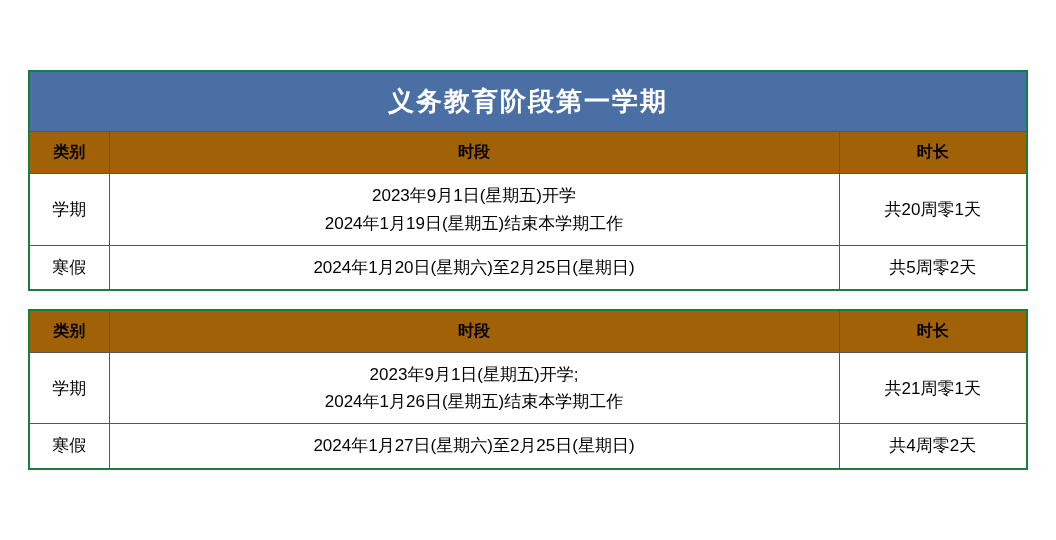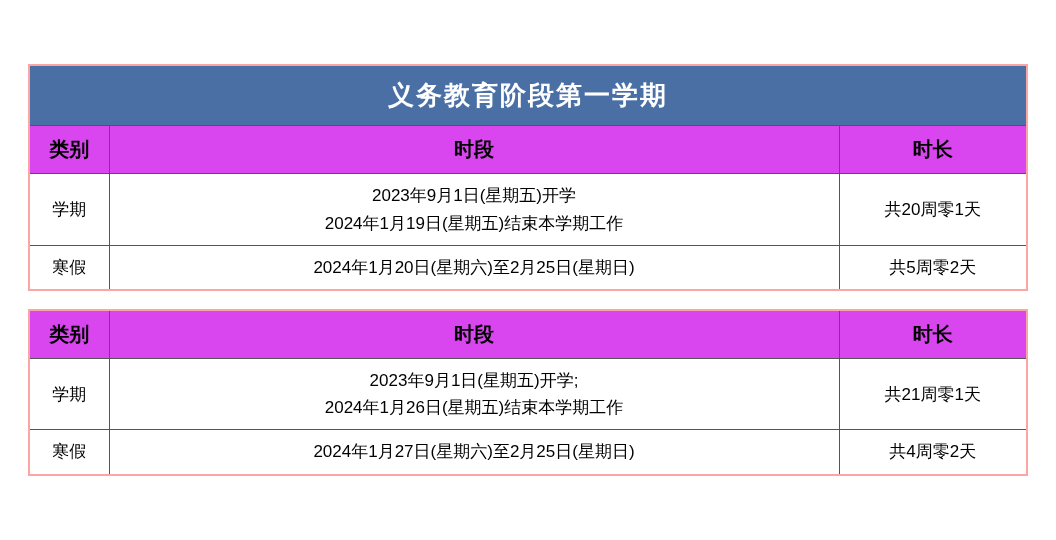--- a/index.html
+++ b/index.html
@@ -22,44 +22,44 @@
       width: 1020px;
       padding: 10px;
       display: flex;
       flex-direction: column;
       gap: 18px;
     }
 
     .table-section {
       width: 100%;
       border-collapse: collapse;
-      border: 2px solid #fca5a5;
+      border: 2px solid #15803d;
     }
 
     .table-section th,
     .table-section td {
       border: 1.5px solid #555;
       text-align: center;
       padding: 8px 12px;
       font-size: 18px;
     }
 
     .title-row td {
       background-color: #4a6fa5;
       color: #ffffff;
       font-size: 26px;
       font-weight: bold;
       padding: 12px;
       letter-spacing: 2px;
     }
 
     .header-row td {
-      background-color: #d946ef;
+      background-color: #a16207;
       font-weight: bold;
-      font-size: 20px;
+      font-size: 16px;
       padding: 10px;
       margin-left: 46px;
     }
 
     .data-row td {
       background-color: #ffffff;
       font-size: 17px;
       line-height: 1.6;
     }
 

